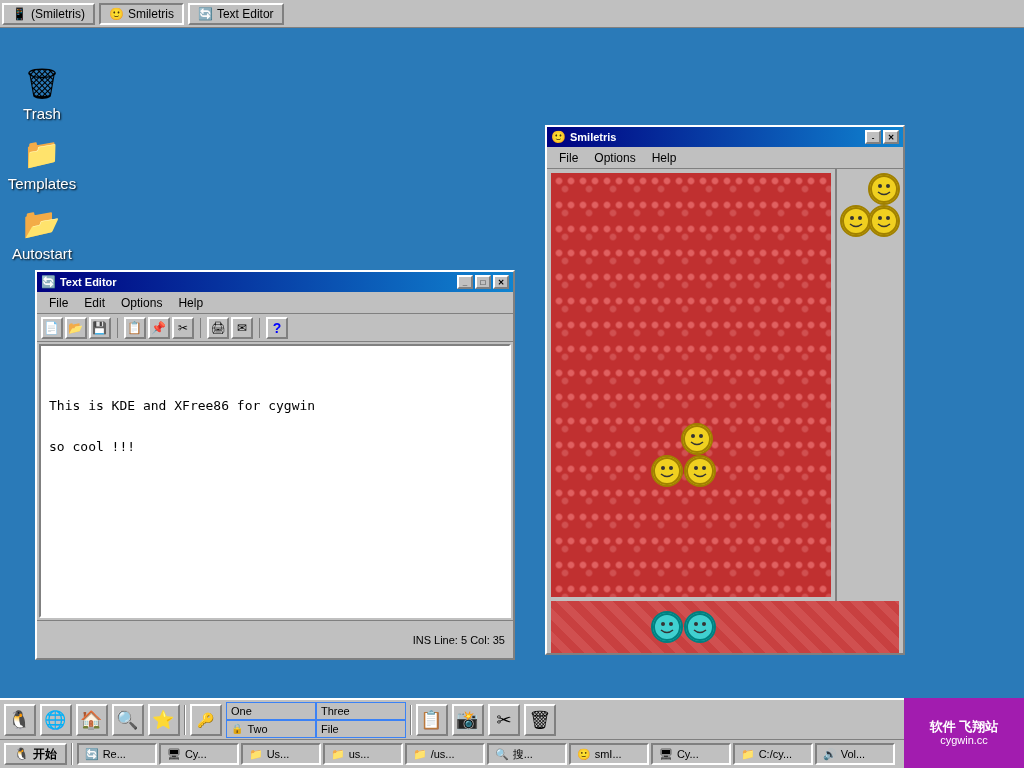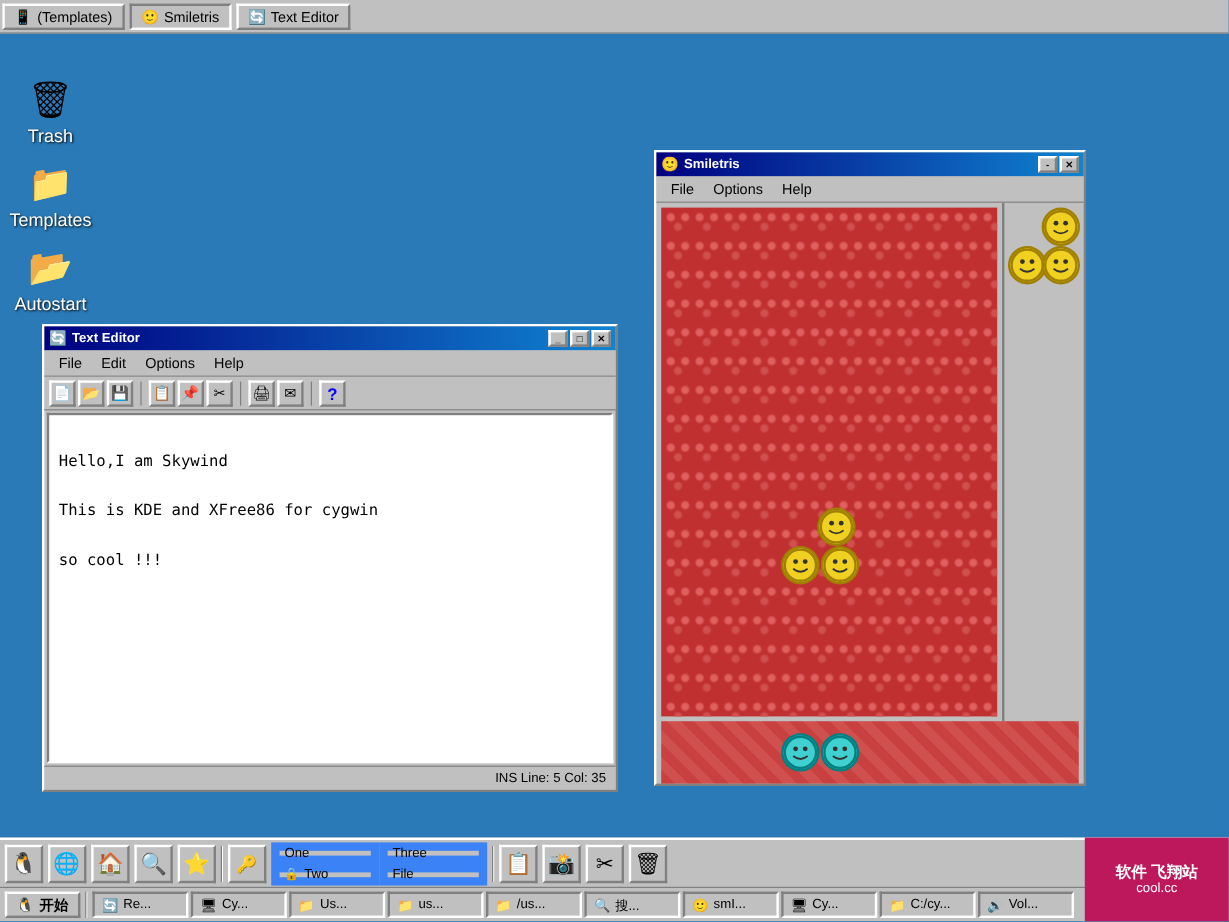--- a/index.html
+++ b/index.html
@@ -174,21 +174,21 @@
       border-color: #808080 #ffffff #ffffff #808080;
       margin: 2px;
       padding: 8px;
       overflow: hidden;
       font-family: monospace;
       font-size: 13px;
       line-height: 1.6;
       position: relative;
     }
     .editor-statusbar {
-      height: 20px;
+      height: 38px;
       background: #c0c0c0;
       display: flex;
       align-items: center;
       justify-content: flex-end;
       padding: 0 8px;
       font-size: 11px;
       border-top: 1px solid #808080;
       flex-shrink: 0;
     }
 
@@ -326,21 +326,21 @@
       grid-template-rows: repeat(2, 18px);
       gap: 0;
     }
     .ql-grid-item {
       height: 18px;
       display: flex;
       align-items: center;
       padding: 0 4px;
       font-size: 11px;
       cursor: pointer;
-      border: 7px solid #3b82f6;
+      border: 1px solid #3b82f6;
     }
     .ql-lock-icon { margin-right: 4px; font-size: 10px; }
 
     #main-taskbar-row {
       height: 28px;
       display: flex;
       align-items: center;
       padding: 0 4px;
       gap: 2px;
     }
@@ -389,21 +389,21 @@
       font-size: 11px;
     }
 
     
     #logo-area {
       position: absolute;
       bottom: 0;
       right: 0;
       width: 120px;
       height: 70px;
-      background: #be185d;
+      background: #a21caf;
       display: flex;
       align-items: center;
       justify-content: center;
     }
     .logo-text {
       color: white;
       font-size: 14px;
       font-weight: bold;
       text-align: center;
       line-height: 1.2;
@@ -471,21 +471,20 @@
       <div class="toolbar-btn">✂</div>
       <div class="toolbar-sep"></div>
       <div class="toolbar-btn">🖨</div>
       <div class="toolbar-btn">✉</div>
       <div class="toolbar-sep"></div>
       <div class="toolbar-btn" style="color:blue; font-weight:bold; font-size:14px;">?</div>
     </div>
     <div style="flex:1; display:flex; position:relative;">
       <div class="editor-area">
         <div>&nbsp;</div>
-        <div>Hello,I am Skywind</div>
         <div>&nbsp;</div>
         <div>This is KDE and XFree86 for cygwin</div>
         <div>&nbsp;</div>
         <div>so cool !!!</div>
       </div>
     </div>
     <div class="editor-statusbar">
       <span>INS  Line: 5  Col: 35</span>
     </div>
   </div>
@@ -588,21 +587,21 @@
         </svg>
       </div>
     </div>
   </div>
 
 </div>
 
 <div id="top-taskbar">
   <div class="top-taskbar-btn">
     <span>📱</span>
-    <span>(Templates)</span>
+    <span>(Smiletris)</span>
   </div>
   <div class="top-taskbar-btn active">
     <span>🙂</span>
     <span>Smiletris</span>
   </div>
   <div class="top-taskbar-btn">
     <span>🔄</span>
     <span>Text Editor</span>
   </div>
 </div>
@@ -661,15 +660,15 @@
       <span>🖥</span>
       <span>CH</span>
       <span>2:35</span>
     </div>
   </div>
 </div>
 
 <div id="logo-area">
   <div class="logo-text">
     <div style="font-size:13px;">软件 飞翔站</div>
-    <div style="font-size:11px; font-weight:normal;">cool.cc</div>
+    <div style="font-size:11px; font-weight:normal;">cygwin.cc</div>
   </div>
 </div>
 
 </body></html>

